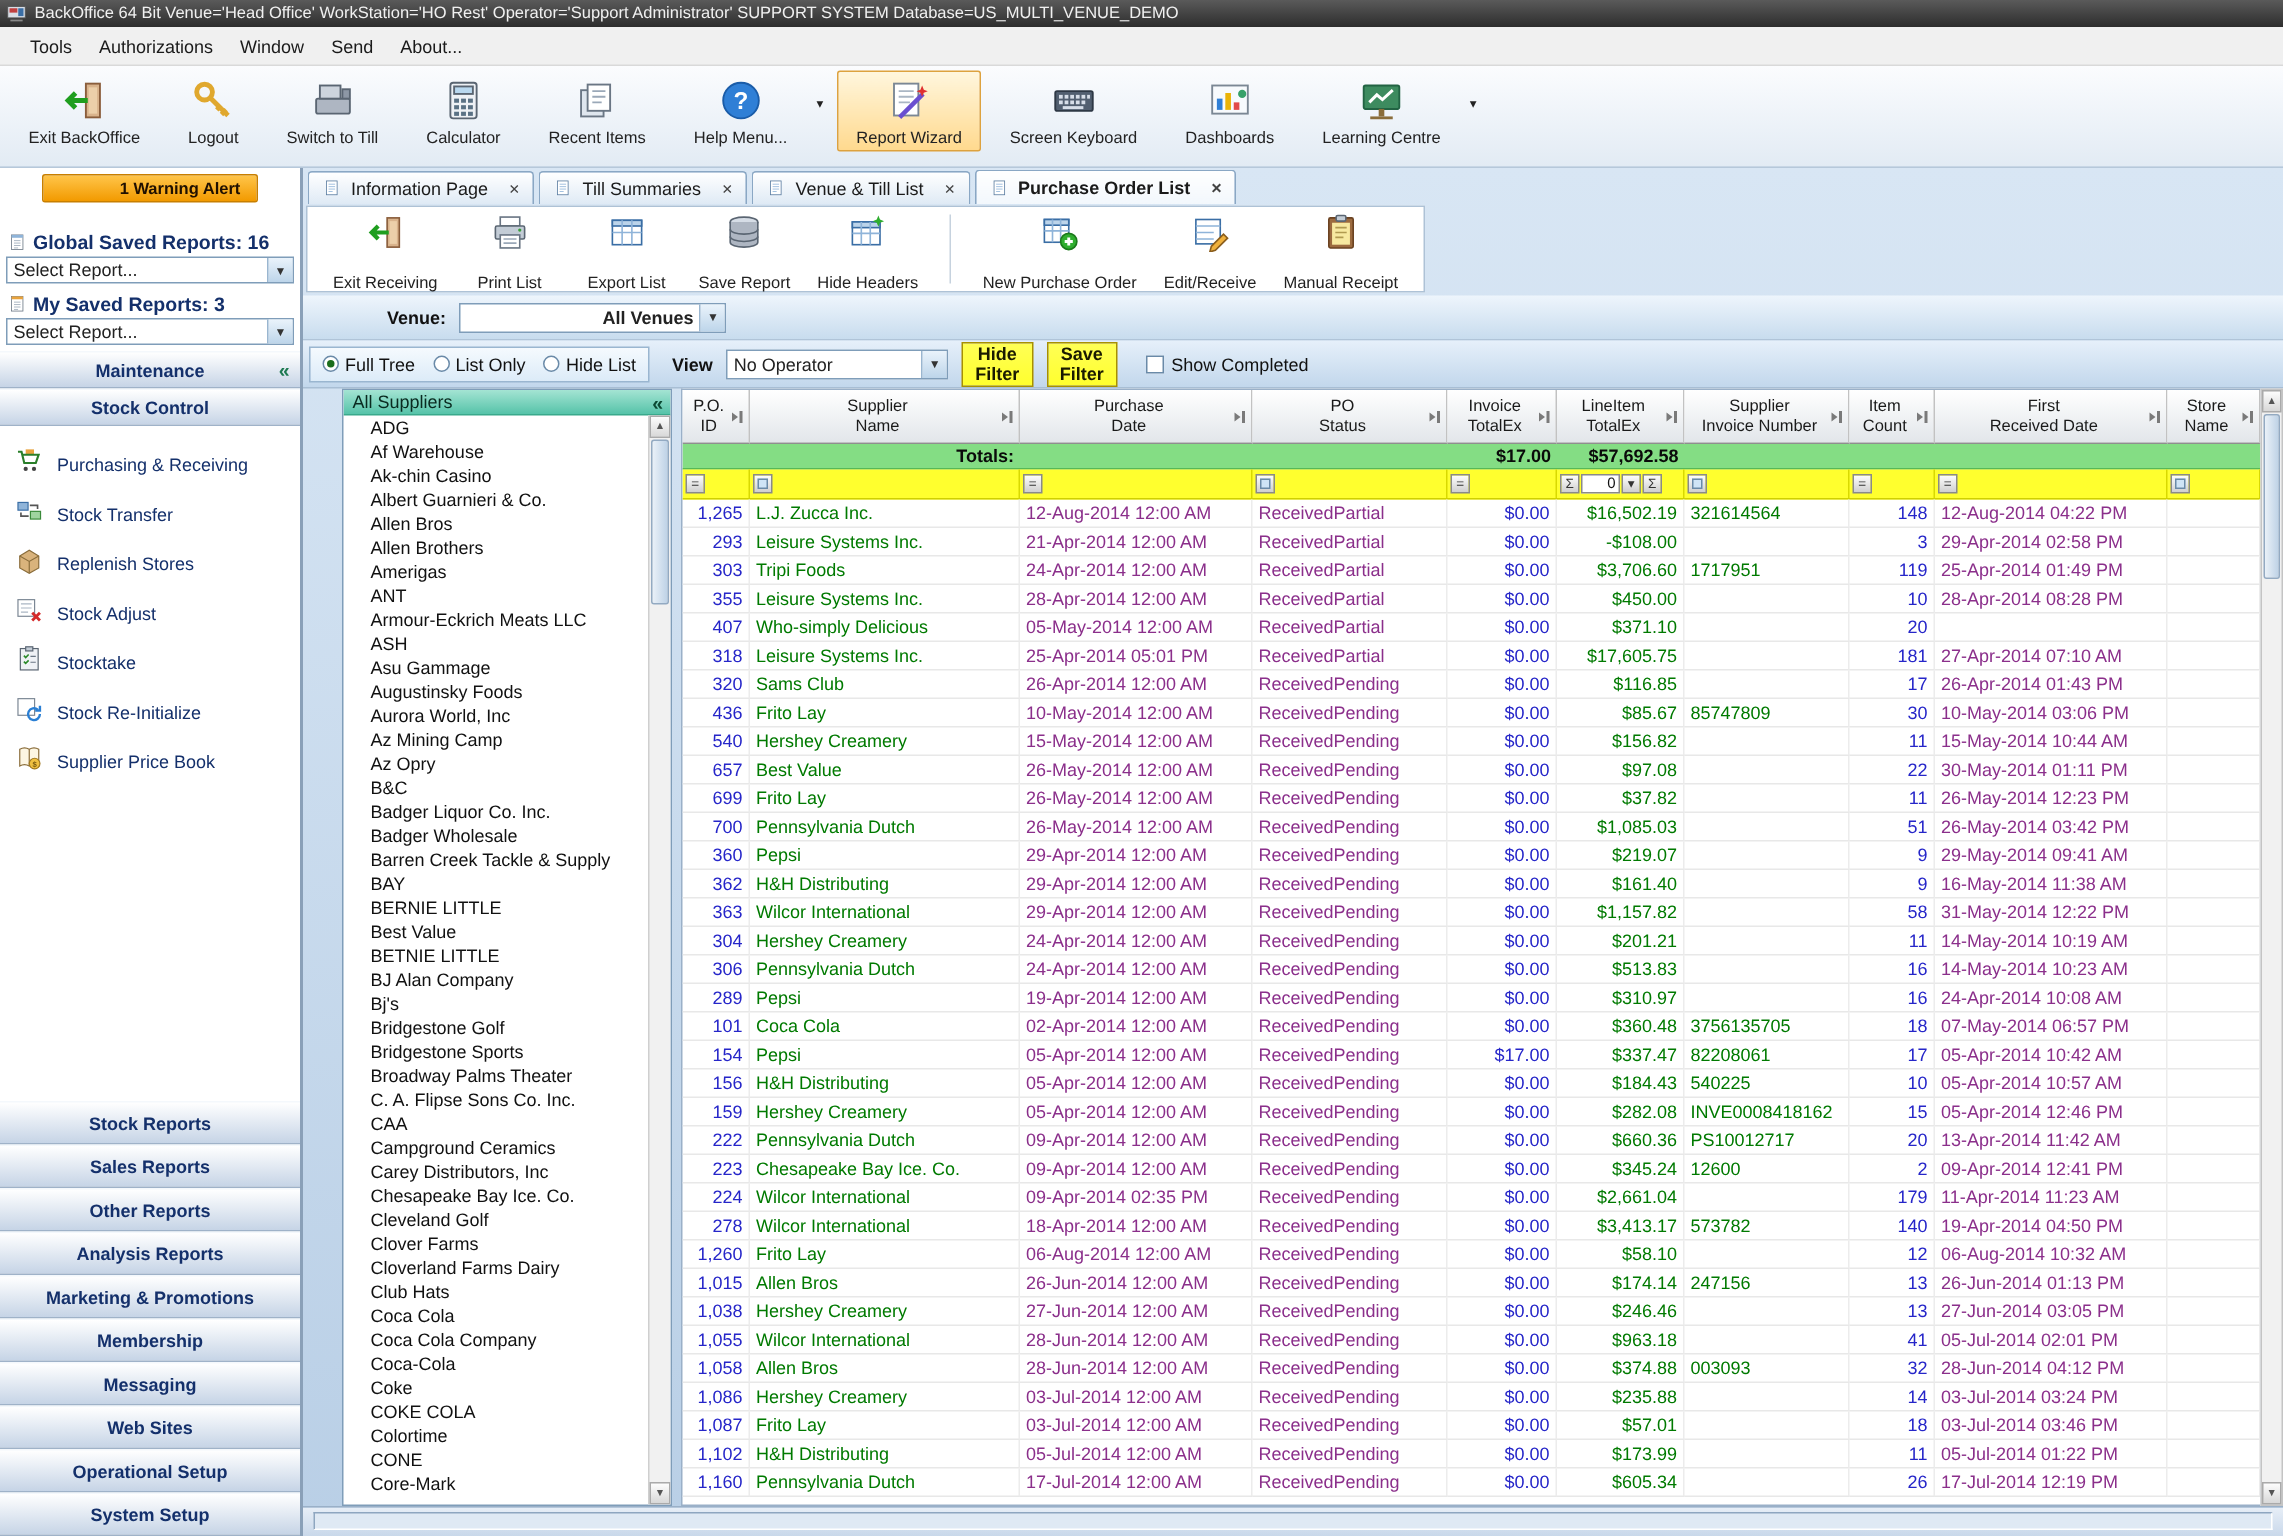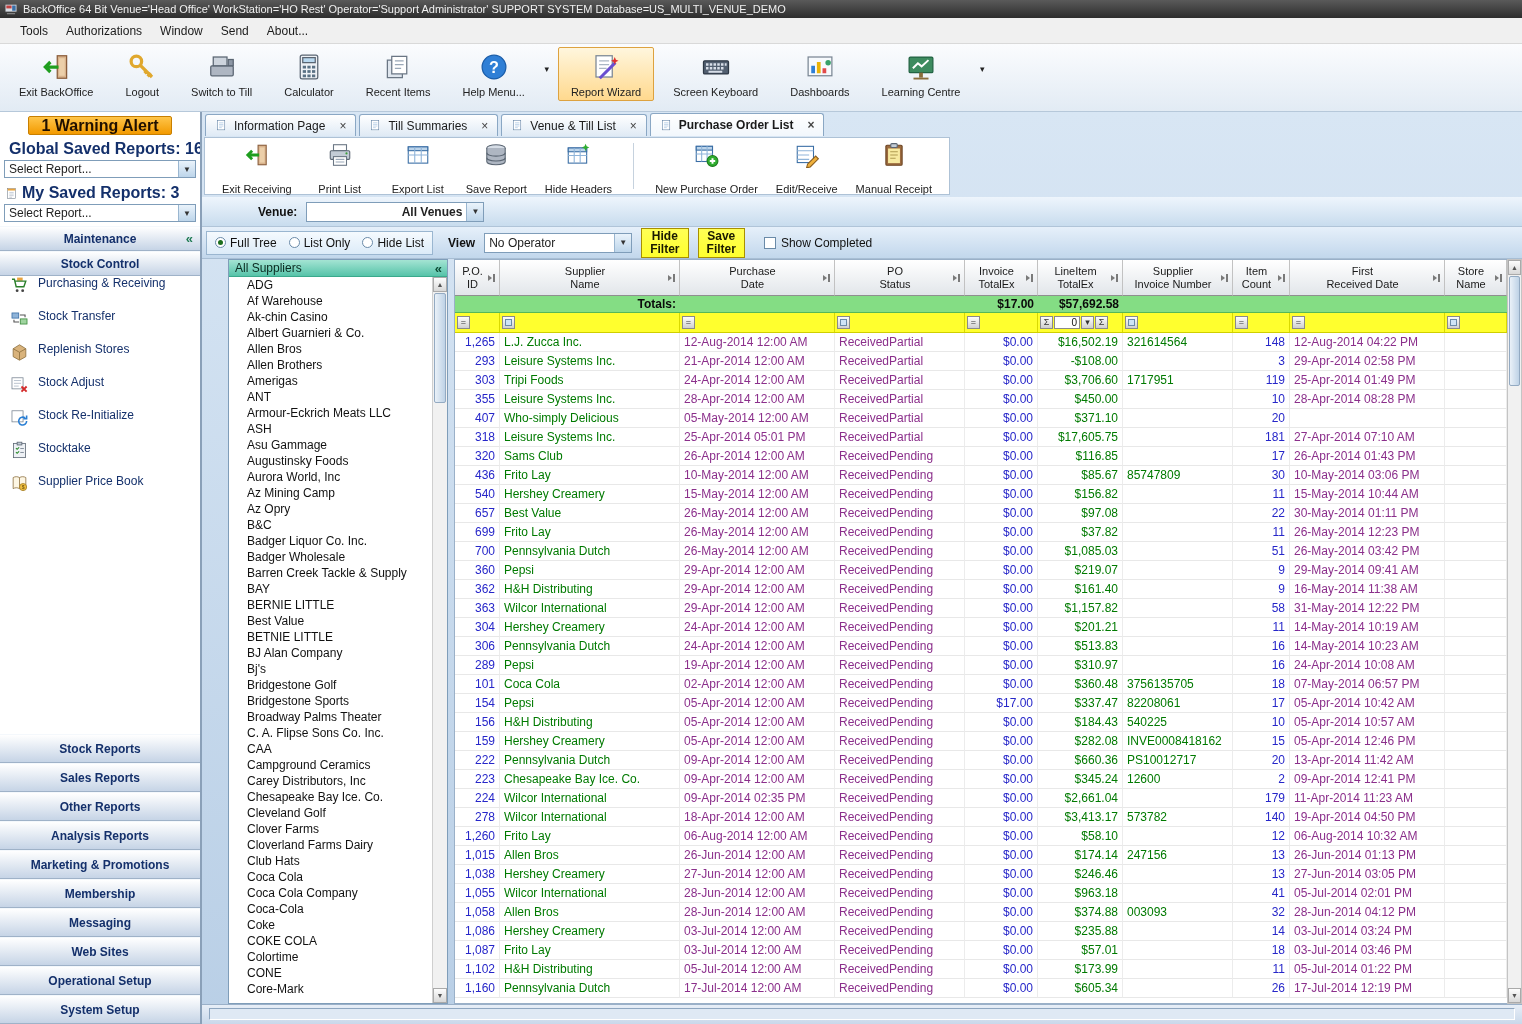--- a/index.html
+++ b/index.html
@@ -33,34 +33,34 @@
   .icon svg { width:100%; height:100%; }
   .i30 { width:30px; height:30px; }
   .i26 { width:26px; height:26px; }
   .i19 { width:19px; height:19px; }
   .i14 { width:14px; height:14px; }
   .i13 { width:13px; height:13px; }
 
   
   .sidebar { position:absolute; top:112px; left:0; width:202px; height:912px; background:#fff;
     border-right:2px solid #8aa0b8; display:flex; flex-direction:column; overflow:hidden; }
-  .warning { margin:4px 28px 3px; height:19px; font-family:inherit; font-size:16px; font-weight:bold; color:#201000;
-    background:linear-gradient(#ffc54a,#f29a00); border:1px solid #c87f00; border-radius:2px; cursor:default; }
-  .rep-label { display:flex; align-items:center; gap:4px; padding:2px 5px 1px; font-size:16px;
+  .warning { margin:4px 28px 17px; height:19px; font-family:inherit; font-size:11px; font-weight:bold; color:#201000;
+    background:linear-gradient(#ffc54a,#f29a00); border:1px solid #c87f00; border-radius:2px; cursor:default;padding-left:40px; }
+  .rep-label { display:flex; align-items:center; gap:4px; padding:2px 5px 1px; font-size:13px;
     font-weight:bold; color:#14306b; white-space:nowrap;text-align:center; }
   .combo { display:flex; align-items:center; border:1px solid #7f9db9; background:#fff; height:18px; font-size:12px; }
   .combo .txt { flex:1; padding:0 4px; white-space:nowrap; overflow:hidden; color:#222; }
   .combo .cbtn { width:17px; height:100%; background:linear-gradient(#eaf3fb,#bdd5ea); border-left:1px solid #9ab6d0;
     display:flex; align-items:center; justify-content:center; font-size:8px; color:#333; }
   .sidebar-combo { margin:1px 4px 4px; }
   .shead { position:relative; flex:none; height:25px; display:flex; align-items:center; justify-content:center;
     background:linear-gradient(#ffffff,#c6d4e6); border-top:1px solid #f4f8fc; border-bottom:1px solid #9fb2c8;
     font-size:12px; font-weight:bold; color:#14306b; cursor:default; }
   .shead .collapse { position:absolute; right:7px; color:#1e7a52; font-weight:bold; font-size:13px; }
-  .sitem { flex:none; height:33px; display:flex; align-items:flex-start; gap:9px; padding-left:10px;
+  .sitem { flex:none; height:33px; display:flex; align-items:flex-end; gap:9px; padding-left:10px;
     font-size:12px; color:#14306b; cursor:default; white-space:nowrap; }
   .side-spacer { flex:1; }
   .bsec { position:relative; flex:none; height:29px; display:flex; align-items:center; justify-content:center;
     background:linear-gradient(#ffffff,#c6d4e6); border-top:1px solid #f4f8fc; border-bottom:1px solid #9fb2c8;
     font-size:12px; font-weight:bold; color:#14306b; cursor:default; }
 
   
   .main { position:absolute; top:112px; left:202px; width:1320px; height:912px;
     background:linear-gradient(#d8e6f4,#b9cfe6); overflow:hidden; }
 
@@ -358,34 +358,34 @@
         <div class="sitem">
           <span class="icon i19"><svg viewBox="0 0 24 24">
               <rect x="2.5" y="3.5" width="14" height="14" fill="#fff" stroke="#7b8794"></rect>
               <path d="M5 7h9M5 10.5h9M5 14h6" stroke="#aab6c4"></path>
               <path d="M14.5 14.5l6.5 6.5M21 14.5L14.5 21" stroke="#d42a2a" stroke-width="2.4"></path>
             </svg></span>
           <span>Stock Adjust</span>
         </div>
         <div class="sitem">
           <span class="icon i19"><svg viewBox="0 0 24 24">
-              <rect x="2.5" y="3.5" width="14" height="14" fill="#fff" stroke="#7b8794"></rect>
-              <path d="M21 16.5a5 5 0 1 1-1.8-3.8" fill="none" stroke="#2a7fd4" stroke-width="2"></path>
-              <path d="M21 9.5v4h-4" fill="none" stroke="#2a7fd4" stroke-width="2"></path>
-            </svg></span>
-          <span>Stock Re-Initialize</span>
-        </div>
-        <div class="sitem">
-          <span class="icon i19"><svg viewBox="0 0 24 24">
               <rect x="4.5" y="3" width="15" height="18" fill="#eef1f5" stroke="#5a6572"></rect>
               <rect x="9" y="1.5" width="6" height="3.5" fill="#c3ccd6" stroke="#5a6572"></rect>
               <path d="M7.5 9l1.5 1.5L11.5 8M7.5 14l1.5 1.5L11.5 13" fill="none" stroke="#2a8a2a" stroke-width="1.4"></path>
               <path d="M13 9.5h4.5M13 14.5h4.5" stroke="#6a7684"></path>
             </svg></span>
           <span>Stocktake</span>
+        </div>
+        <div class="sitem">
+          <span class="icon i19"><svg viewBox="0 0 24 24">
+              <rect x="2.5" y="3.5" width="14" height="14" fill="#fff" stroke="#7b8794"></rect>
+              <path d="M21 16.5a5 5 0 1 1-1.8-3.8" fill="none" stroke="#2a7fd4" stroke-width="2"></path>
+              <path d="M21 9.5v4h-4" fill="none" stroke="#2a7fd4" stroke-width="2"></path>
+            </svg></span>
+          <span>Stock Re-Initialize</span>
         </div>
         <div class="sitem">
           <span class="icon i19"><svg viewBox="0 0 24 24">
               <path d="M4 4.5C6.5 3 9.5 3 12 4.5c2.5-1.5 5.5-1.5 8 0v14c-2.5-1.5-5.5-1.5-8 0-2.5-1.5-5.5-1.5-8 0z" fill="#fdf6e3" stroke="#8a6d3b"></path>
               <path d="M12 4.5v14" stroke="#8a6d3b"></path>
               <circle cx="16.5" cy="16.5" r="4.5" fill="#f0c040" stroke="#a07820"></circle>
               <text x="16.5" y="19" text-anchor="middle" font-size="6.5" fill="#7a5a10" font-weight="bold" font-family="Liberation Sans, sans-serif">$</text>
             </svg></span>
           <span>Supplier Price Book</span>
         </div>

